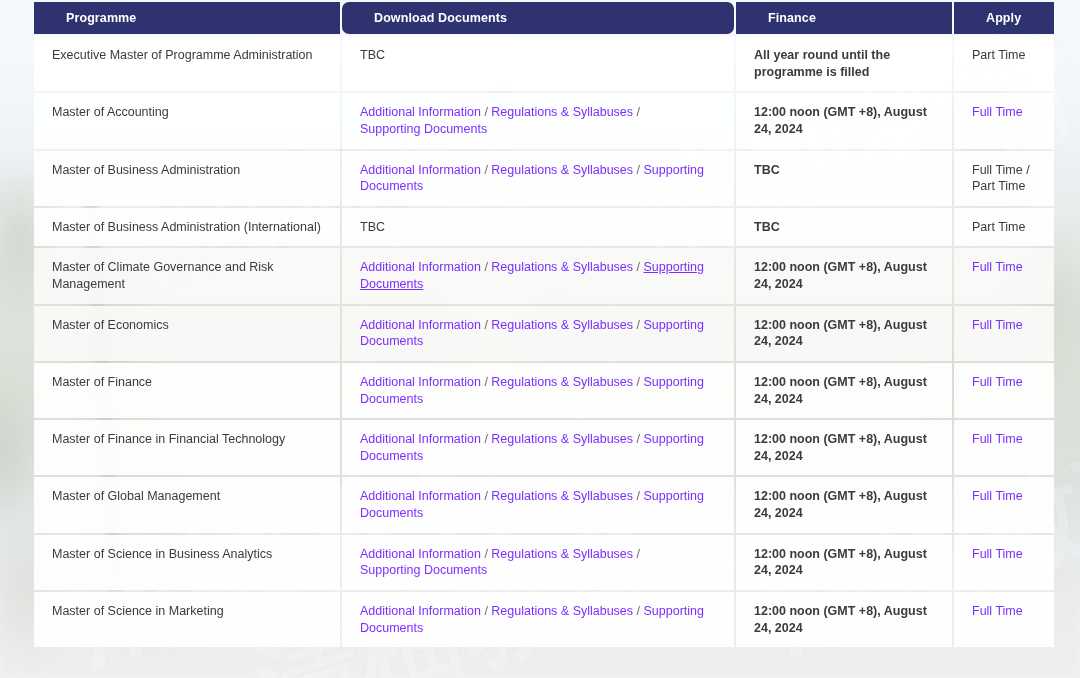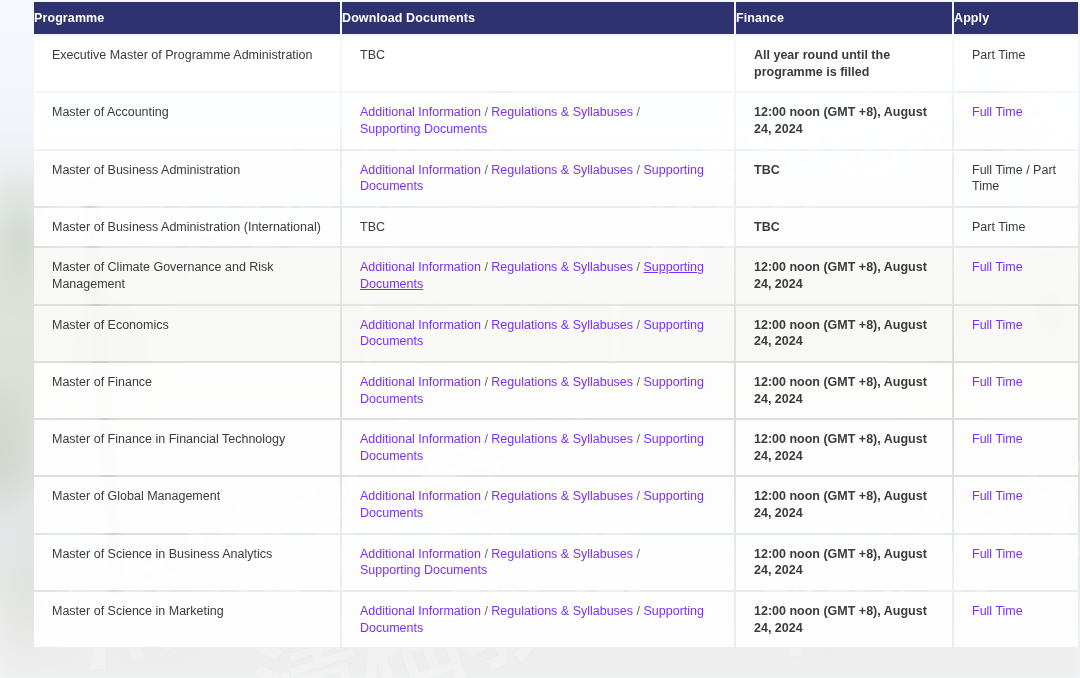--- a/index.html
+++ b/index.html
@@ -134,43 +134,43 @@
     border-spacing: 2px 2px;
     table-layout: fixed;
     font-size: 12.5px;
   }
   table.prog-table th {
     background: #2e3270;
     color: #ffffff;
     font-weight: bold;
     font-size: 12.5px;
     text-align: left;
-    padding: 9px 0;
+    padding: 9px 32px;
     vertical-align: middle;
     letter-spacing: .1px;
     border: none;
   }
   table.prog-table td {
     background: rgba(255,255,255,.93);
     color: #3b3b3b;
     padding: 11px 16px 11px 18px;
     vertical-align: top;
     line-height: 1.33;
     border: none;
   }
   tr.tinted td { background: rgba(252,252,250,.88); }
 
   td.c-prog   { width: 306px; }
   td.c-docs   { width: 392px; }
   td.c-dead   { width: 216px; font-weight: bold; }
   td.c-apply  { width: 100px; }
   th.c-prog   { width: 306px; }
-  th.c-docs   { width: 392px; }
+  th.c-docs   { width: 392px; border-radius: 7px; }
   th.c-dead   { width: 216px; }
-  th.c-apply  { width: 124px; }
+  th.c-apply  { width: 100px; }
 
   .lnk {
     color: #7b2fff;
     text-decoration: none;
     cursor: pointer;
   }
   .lnk.underline { text-decoration: underline; }
   .sep { color: #6b6b6b; }
   .plain { color: #3b3b3b; }
   .apply-link { color: #7b2fff; cursor: pointer; }

